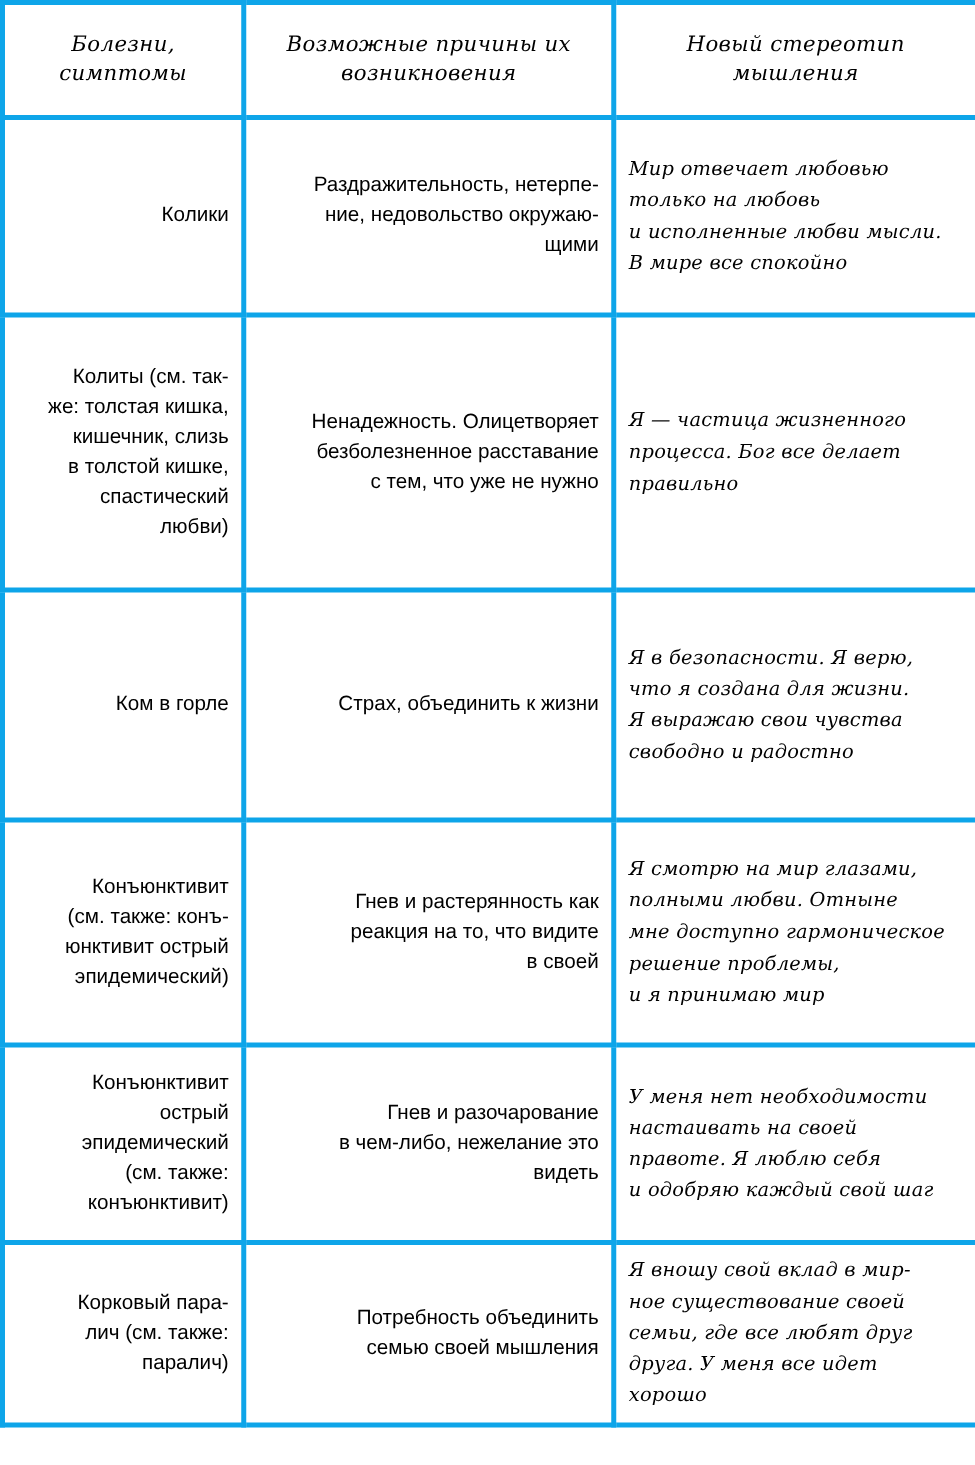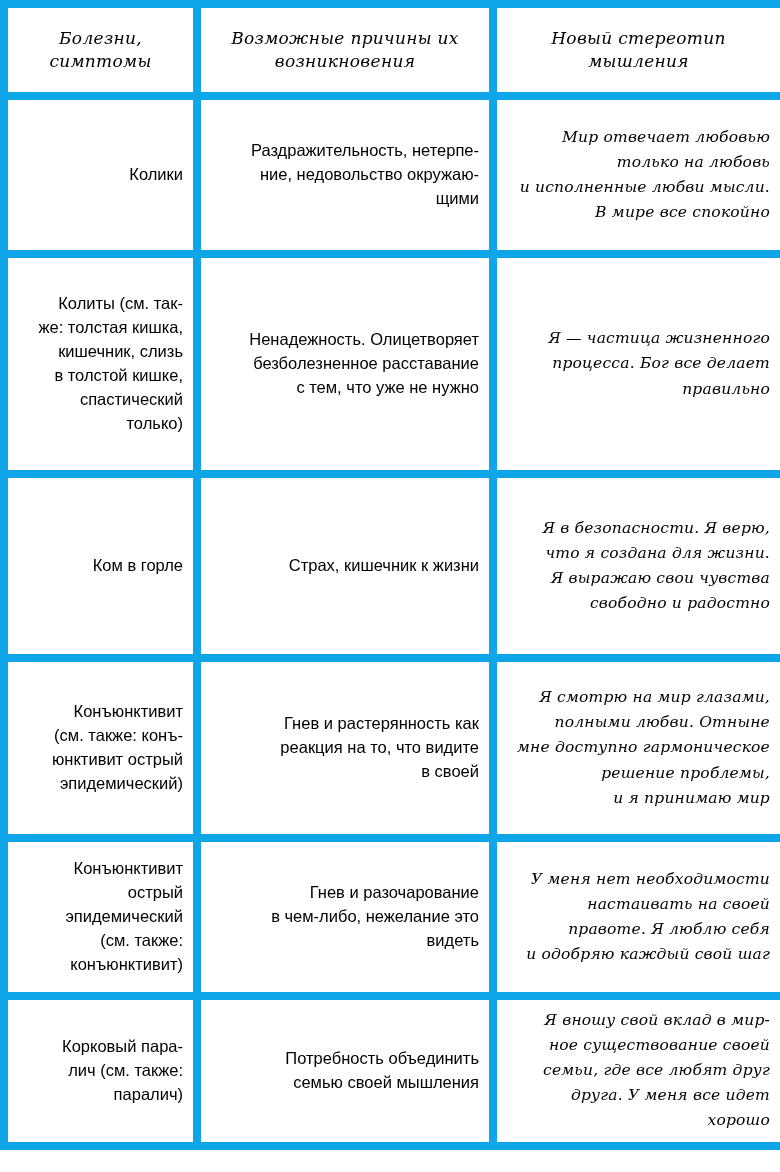--- a/index.html
+++ b/index.html
@@ -26,21 +26,21 @@
     width: 780px;
     margin: 0;
     padding: 0;
   }
   table.affirm-table col.c1 { width: 193px; }
   table.affirm-table col.c2 { width: 296px; }
   table.affirm-table col.c3 { width: 291px; }
 
   table.affirm-table td,
   table.affirm-table th {
-    border: 8px solid #0ea5e9;
+    border: 4px solid #0ea5e9;
     vertical-align: middle;
     padding: 8px 10px;
     box-sizing: border-box;
     background: #ffffff;
   }
 
   
   thead th {
     text-align: center;
     font-family: "DejaVu Serif", serif;
@@ -69,21 +69,20 @@
     font-size: 15.5px;
     line-height: 1.62;
     text-align: left;
     letter-spacing: 0.2px;
     padding-left: 14px;
     padding-right: 10px;
   }
   td.col-affirm .ln {
     display: block;
     white-space: nowrap;
-    text-align: right;
   }
   td.col-disease .ln,
   td.col-cause .ln {
     display: block;
   }
 
   
   tr.r0 td { height: 158px; }
   tr.r1 td { height: 220px; margin-top: 24px; }
   tr.r2 td { height: 184px; }
@@ -145,40 +144,40 @@
         </td>
       </tr>
 
       <tr class="r1">
         <td class="col-disease">
           <span class="ln">Колиты (см. так-</span>
           <span class="ln">же: толстая кишка,</span>
           <span class="ln">кишечник, слизь</span>
           <span class="ln">в толстой кишке,</span>
           <span class="ln">спастический</span>
-          <span class="ln">только)</span>
+          <span class="ln">любви)</span>
         </td>
         <td class="col-cause">
           <span class="ln">Ненадежность. Олицетворяет</span>
           <span class="ln">безболезненное расставание</span>
           <span class="ln">с тем, что уже не нужно</span>
         </td>
         <td class="col-affirm">
           <span class="ln">Я — частица жизненного</span>
           <span class="ln">процесса. Бог все делает</span>
           <span class="ln">правильно</span>
         </td>
       </tr>
 
       <tr class="r2">
         <td class="col-disease">
           <span class="ln">Ком в горле</span>
         </td>
         <td class="col-cause">
-          <span class="ln">Страх, кишечник к жизни</span>
+          <span class="ln">Страх, объединить к жизни</span>
         </td>
         <td class="col-affirm">
           <span class="ln">Я в безопасности. Я верю,</span>
           <span class="ln">что я создана для жизни.</span>
           <span class="ln">Я выражаю свои чувства</span>
           <span class="ln">свободно и радостно</span>
         </td>
       </tr>
 
       <tr class="r3">

